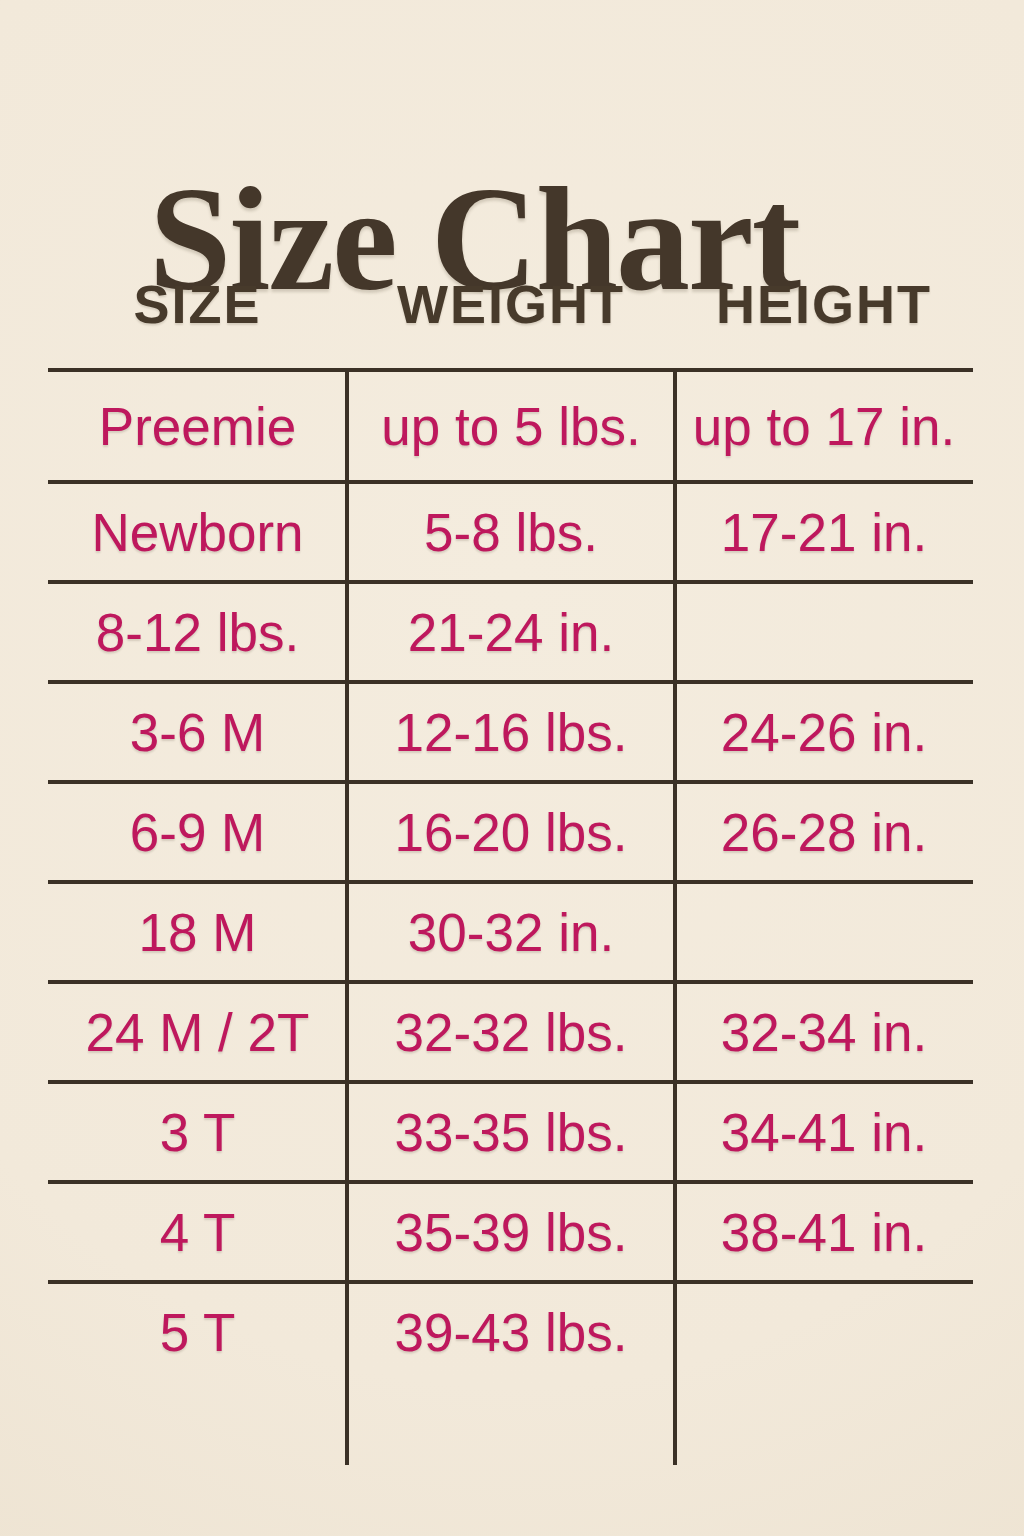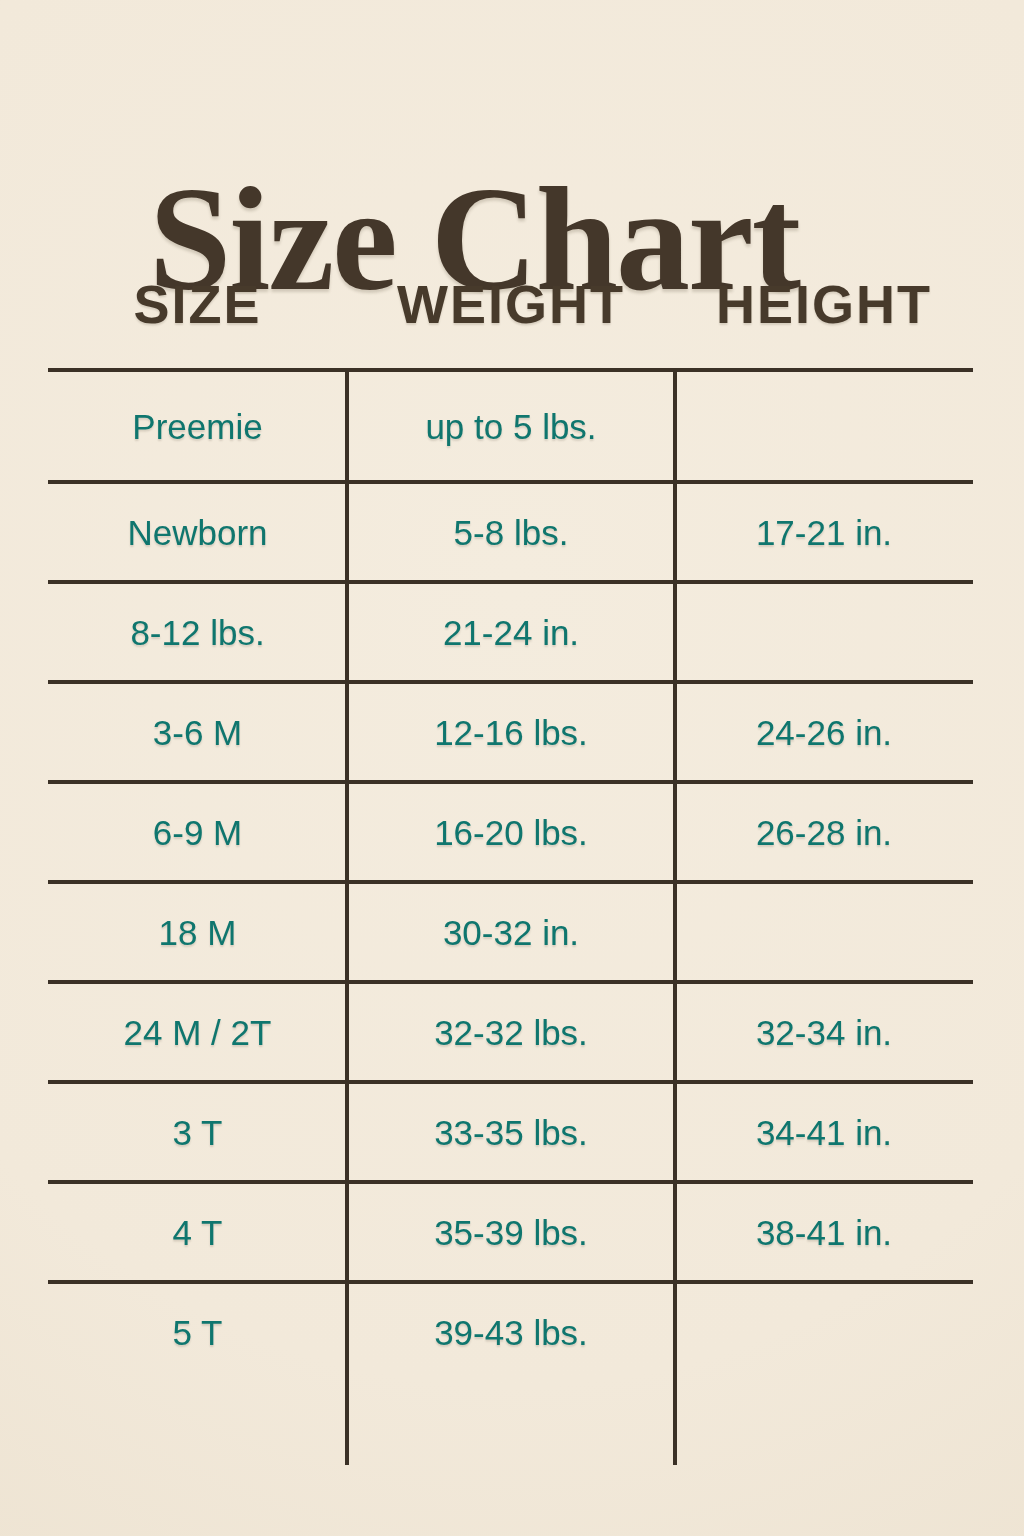--- a/index.html
+++ b/index.html
@@ -43,23 +43,23 @@
     box-sizing: border-box;
     display: grid;
     grid-template-columns: 299px 328px 298px;
     border-top: 4px solid #3b3126;
     height: 100px;
   }
   .trow:first-child { height: 112px; }
   .trow:last-child  { height: 85px; }
   .cell {
     display: flex; align-items: center; justify-content: center;
-    font-size: 35px;
+    font-size: 53px;
     line-height: 1;
-    color: #0f766e;
+    color: #be185d;
     text-shadow: 0 2px 2px rgba(62, 48, 30, 0.16);
     white-space: nowrap;
   }
   .vline {
     position: absolute; top: 0; width: 4px; height: 1097px;
     background: #3b3126;
   }
   .vline-1 { left: 297px; }
   .vline-2 { left: 625px; }
 </style>
@@ -71,20 +71,21 @@
 <div class="col-headers">
   <div class="col-header">SIZE</div>
   <div class="col-header">WEIGHT</div>
   <div class="col-header">HEIGHT</div>
 </div>
 
 <div class="size-table">
   <div class="trow">
     <div class="cell">Preemie</div>
     <div class="cell">up to 5 lbs.</div>
+    <div class="cell">up to 17 in.</div>
   </div>
   <div class="trow">
     <div class="cell">Newborn</div>
     <div class="cell">5-8 lbs.</div>
     <div class="cell">17-21 in.</div>
   </div>
   <div class="trow">
     <div class="cell">8-12 lbs.</div>
     <div class="cell">21-24 in.</div>
   </div>

